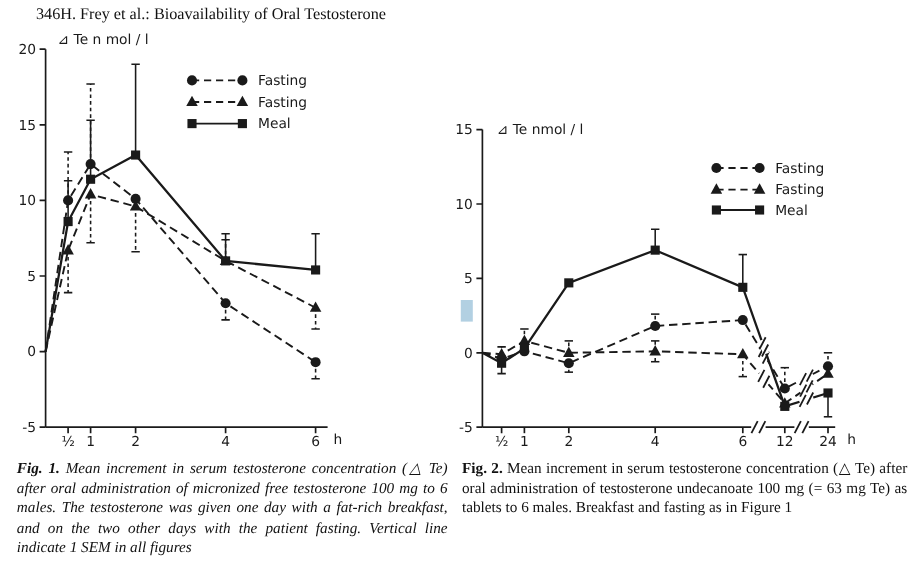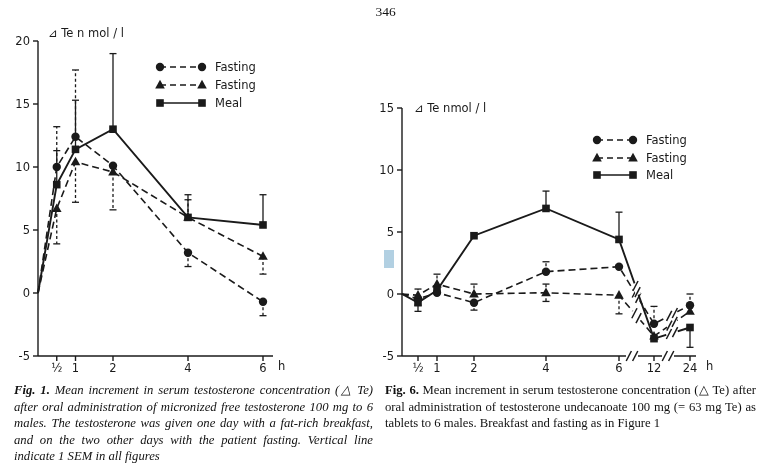--- a/index.html
+++ b/index.html
@@ -3,21 +3,21 @@
 <meta charset="utf-8">
 <style>
   html,body{margin:0;padding:0;background:#e8e8e8;}
   .page{
     position:relative;width:760px;height:475px;background:#ffffff;
     font-family:"Liberation Serif", serif;color:#111;overflow:hidden;
     box-shadow:0 0 4px rgba(0,0,0,.3);
   }
   .header-row{
     position:absolute;left:30px;right:19px;top:4px;height:16px;
-    display:flex;justify-content:center;align-items:baseline;
+    display:flex;justify-content:flex-start;align-items:baseline;
     font-size:13.5px;
   }
   .chart-svg{position:absolute;}
   #fig1-svg{left:10px;top:18px;}
   #fig2-svg{left:378px;top:90px;}
   .highlight-mark{
     position:absolute;left:384px;top:250px;width:10px;height:18px;
     opacity:.85;
   }
   .caption{
@@ -29,20 +29,21 @@
   .caption b{font-weight:bold;}
   svg text{font-family:"DejaVu Sans", sans-serif;fill:#1a1a1a;}
 </style>
 </head>
 <body>
 
 <div class="page">
 
   <div class="header-row">
     <span>346</span>
+    <span>H. Frey et al.: Bioavailability of Oral Testosterone</span>
   </div>
 
   <svg id="fig1-svg" class="chart-svg" width="360" height="360" viewBox="0 0 360 360">
       <g stroke="#1a1a1a" stroke-width="1.4">
         <line x1="28" y1="23" x2="28" y2="338"></line>
         <line x1="28" y1="338" x2="263" y2="338"></line>
       </g>
       <g>
         <line x1="23" y1="23" x2="28" y2="23" stroke="#1a1a1a" stroke-width="1.4"></line>
         <text x="20" y="27" text-anchor="end" font-size="11.5">20</text>
@@ -279,15 +280,15 @@
         <rect x="237.2" y="145.64" width="7.6" height="7.6" fill="#1a1a1a"></rect>
         <rect x="272.2" y="244.83999999999997" width="7.6" height="7.6" fill="#1a1a1a"></rect>
         <rect x="308.2" y="233.68" width="7.6" height="7.6" fill="#1a1a1a"></rect>
       </g>
     </svg>
 
   <div class="highlight-mark" style="background: rgb(165, 200, 221);"></div>
 
   <p class="caption" id="fig1-caption"><b>Fig. 1.</b> <span>Mean increment in serum testosterone concentration (△ Te) after oral administration of micronized free testosterone 100&nbsp;mg to 6 males. The testosterone was given one day with a fat-rich breakfast, and on the two other days with the patient fasting. Vertical line indicate 1 SEM in all figures</span></p>
 
-  <p class="caption" id="fig2-caption"><b>Fig. 6.</b> <span>Mean increment in serum testosterone concentration (△ Te) after oral administration of testosterone undecanoate 100&nbsp;mg (=&nbsp;63&nbsp;mg Te) as tablets to 6 males. Breakfast and fasting as in Figure 1</span></p>
+  <p class="caption" id="fig2-caption"><b>Fig. 2.</b> <span>Mean increment in serum testosterone concentration (△ Te) after oral administration of testosterone undecanoate 100&nbsp;mg (=&nbsp;63&nbsp;mg Te) as tablets to 6 males. Breakfast and fasting as in Figure 1</span></p>
 
 </div>
 
 </body></html>

